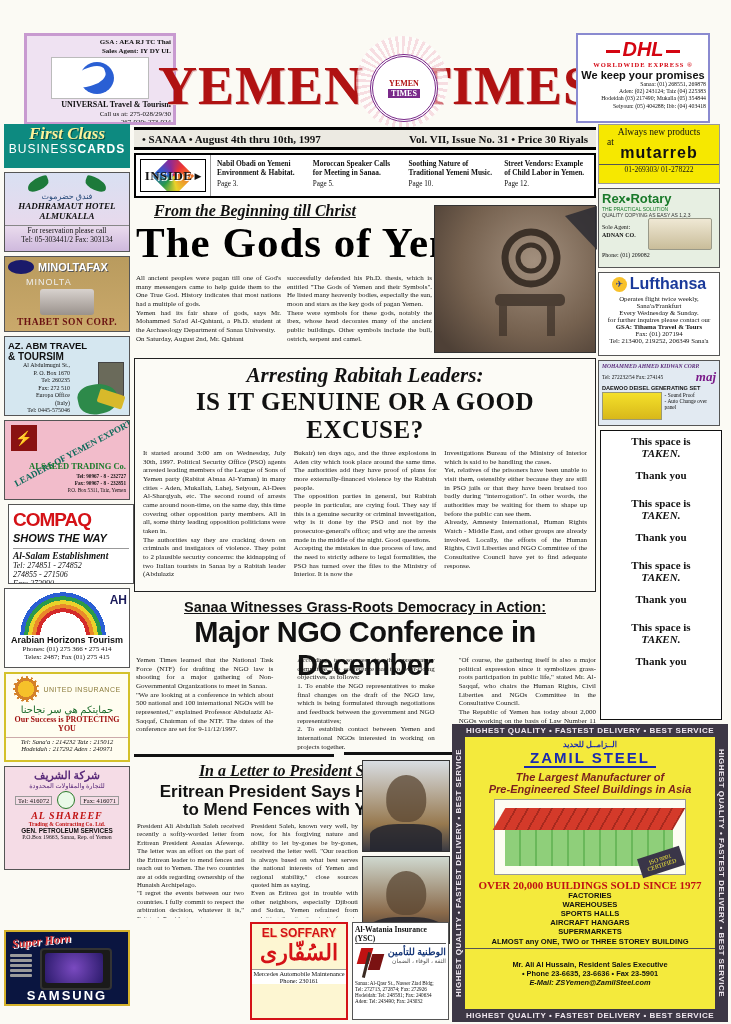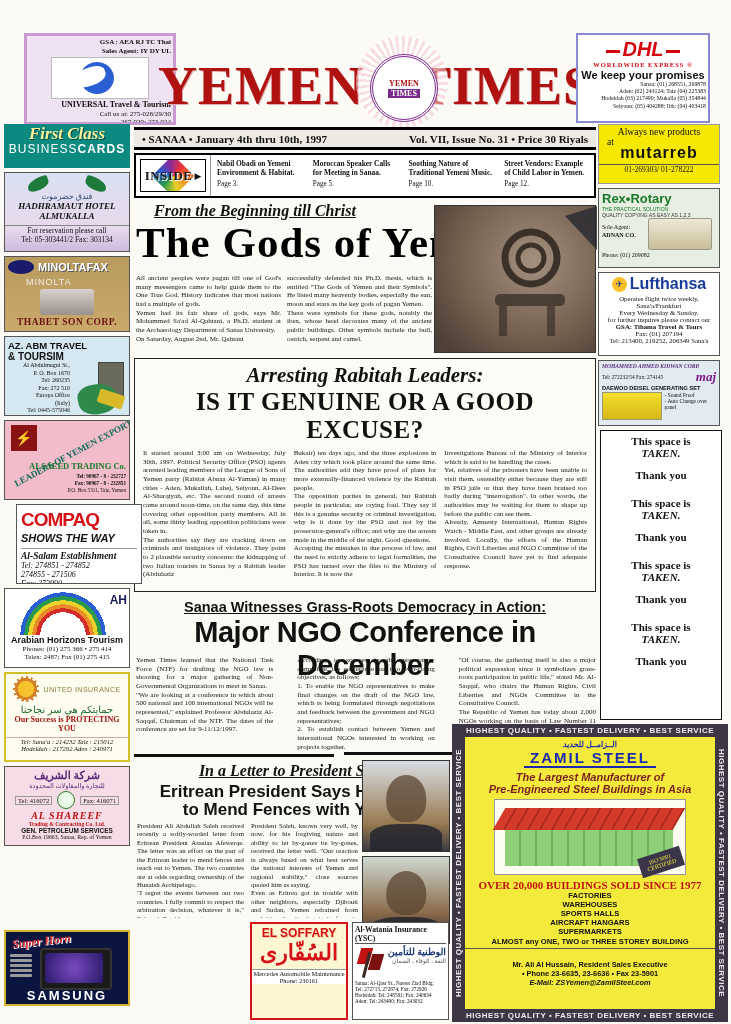--- a/index.html
+++ b/index.html
@@ -80,21 +80,21 @@
     </div>
     <div style="font-size:6.5px;font-weight:bold;color:#d40511;letter-spacing:1px;">WORLDWIDE EXPRESS ®</div>
     <div class="sans" style="font-weight:bold;font-size:11px;margin-top:1px;">We keep your promises</div>
     <div class="tiny" style="font-size:5.8px;">Sanaa: (01) 268551, 269878</div>
     <div class="tiny" style="font-size:5.8px;">Aden: (02) 243124; Taiz (04) 225383</div>
     <div class="tiny" style="font-size:5.8px;">Hodeidah (03) 217490; Mukalla (05) 354844</div>
     <div class="tiny" style="font-size:5.8px;">Seiyoun: (05) 404288; Ibb: (04) 403418</div>
   </div>
 
   <div class="abs dateline" style="left:134px;top:127px;width:462px;height:23px;">
-    <span>• SANAA •   January 4th thru 10th, 1997</span>
+    <span>• SANAA •   August 4th thru 10th, 1997</span>
     <span>Vol. VII, Issue No. 31  •  Price 30 Riyals</span>
   </div>
 
   <div class="abs inside-strip" style="left:134px;top:153px;width:462px;height:45px;">
     <div class="inside-logo">
       <span class="inside-diamond"></span>
       <span class="inside-word">INSIDE</span>
       <span style="position:relative;font-size:9px;margin-left:2px;">▶</span>
     </div>
     <div class="teaser" style="border-left:1px solid #999;">
@@ -233,21 +233,21 @@
 
   <div class="abs ad" style="left:4px;top:420px;width:126px;height:80px;background:#f2bccb;position:relative;">
     <div class="abs" style="left:6px;top:4px;width:26px;height:26px;background:#8a1212;display:flex;align-items:center;justify-content:center;color:#bbb;font-weight:bold;font-size:14px;">⚡</div>
     <div class="abs" style="left:10px;top:58px;width:150px;font-weight:bold;font-size:9px;color:#0d6a5a;transform:rotate(-28deg);transform-origin:left;">LEADERS OF YEMEN EXPORT</div>
     <div class="abs" style="right:3px;top:40px;font-weight:bold;font-size:8.5px;color:#1a7a2a;">ALSAEED TRADING Co.</div>
     <div class="abs tiny" style="right:3px;top:52px;font-size:5.2px;font-weight:bold;">Tel: 90967 - 8 - 232727</div>
     <div class="abs tiny" style="right:3px;top:59px;font-size:5.2px;font-weight:bold;">Fax: 90967 - 8 - 232851</div>
     <div class="abs tiny" style="right:3px;top:66px;font-size:5.2px;">P.O. Box 5311, Taiz, Yemen</div>
   </div>
 
-  <div class="abs ad" style="left:16px;top:504px;width:126px;height:80px;padding:4px;">
+  <div class="abs ad" style="left:8px;top:504px;width:126px;height:80px;padding:4px;">
     <div class="sans" style="font-weight:bold;font-size:19px;color:#d41217;letter-spacing:-1px;">COMPAQ</div>
     <div class="sans" style="font-weight:bold;font-style:italic;font-size:11px;margin:1px 0 4px 0;">SHOWS THE WAY</div>
     <div style="font-weight:bold;font-style:italic;font-size:9.5px;border-top:1px solid #999;padding-top:2px;">Al-Salam Establishment</div>
     <div style="font-style:italic;font-size:8px;">Tel: 274851 - 274852</div>
     <div style="font-style:italic;font-size:8px;">274855 - 271506</div>
     <div style="font-style:italic;font-size:8px;">Fax: 273990</div>
   </div>
 
   <div class="abs ad c" style="left:4px;top:588px;width:126px;height:80px;padding-top:2px;">
     <div style="position:relative;height:44px;">
@@ -263,21 +263,21 @@
     <div style="display:flex;align-items:center;justify-content:center;gap:4px;">
       <span class="sunlogo"></span>
       <span class="sans" style="font-size:7px;color:#8a7a3a;letter-spacing:.5px;">UNITED INSURANCE</span>
     </div>
     <div style="font-size:10px;color:#1a6a2a;margin-top:2px;">حمايتكم هي سر نجاحنا</div>
     <div style="font-weight:bold;font-size:8px;color:#a01212;">Our Success is PROTECTING YOU</div>
     <div style="font-style:italic;font-size:6.6px;margin-top:4px;border-top:1px solid #caa;">Tel: Sana'a : 214232  Taiz : 215012</div>
     <div style="font-style:italic;font-size:6.6px;">Hodeidah : 217292  Aden : 240971</div>
   </div>
 
-  <div class="abs ad c" style="left:4px;top:766px;width:126px;height:80px;background:#f5dce6;padding-top:2px;">
+  <div class="abs ad c" style="left:4px;top:766px;width:126px;height:104px;background:#f5dce6;padding-top:2px;">
     <div style="font-weight:bold;font-size:11px;color:#5a2a7a;">شركة الشريف</div>
     <div style="font-size:6.5px;color:#5a2a7a;">للتجارة والمقاولات المحدودة</div>
     <div style="display:flex;justify-content:center;align-items:center;gap:5px;margin:1px 0;">
       <span style="font-size:6.5px;border:1px solid #999;padding:0 2px;">Tel: 416072</span>
       <span style="width:16px;height:16px;border-radius:50%;border:1px solid #2a7a2a;background:#eafae8;display:inline-block;"></span>
       <span style="font-size:6.5px;border:1px solid #999;padding:0 2px;">Fax: 416071</span>
     </div>
     <div style="font-weight:bold;font-style:italic;font-size:10px;color:#c01212;letter-spacing:1px;">AL SHAREEF</div>
     <div style="font-size:5.6px;color:#c01212;font-weight:bold;">Trading &amp; Contracting Co. Ltd.</div>
     <div class="sans" style="font-size:6.4px;font-weight:bold;">GEN. PETROLEUM SERVICES</div>

